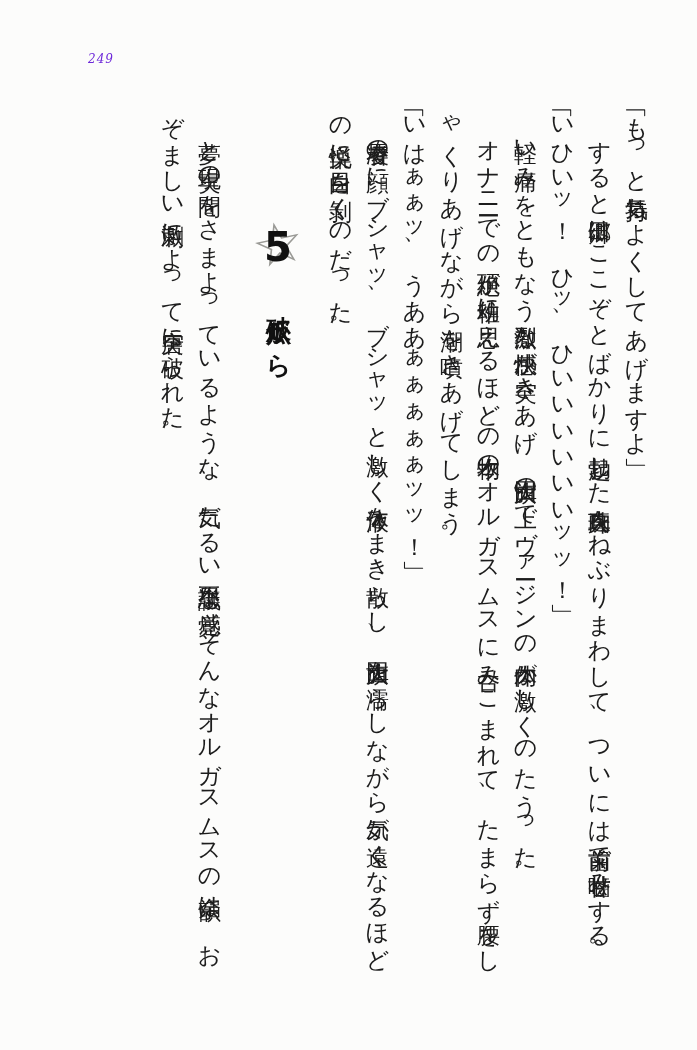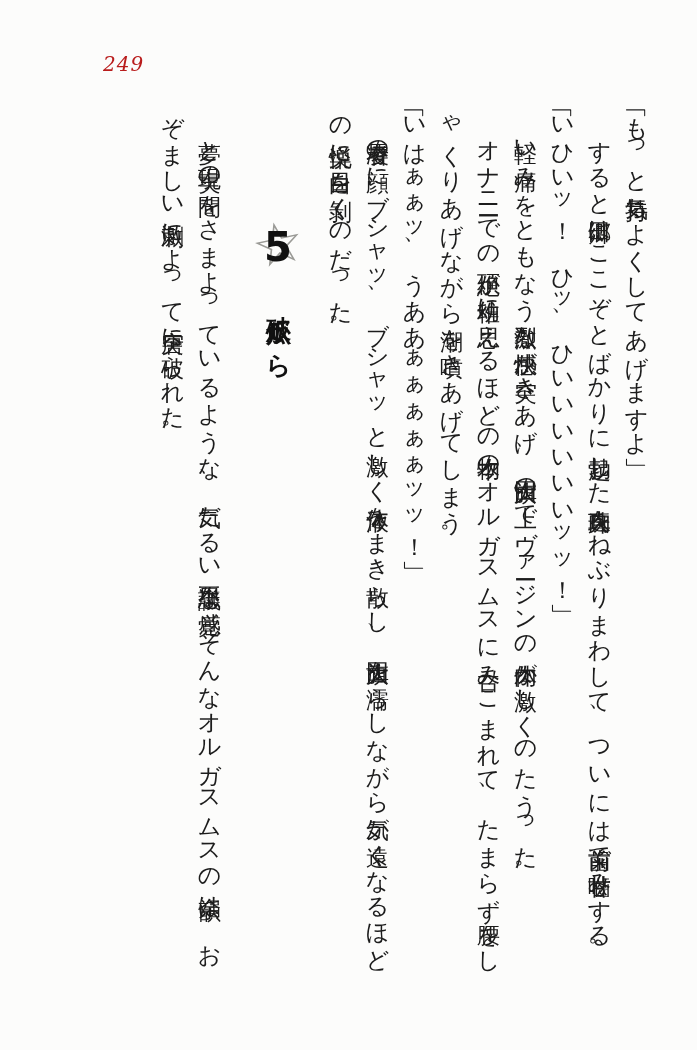--- a/index.html
+++ b/index.html
@@ -12,24 +12,24 @@
     width: 697px;
     height: 1050px;
     background: #fcfcfb;
     overflow: hidden;
     font-family: "DejaVu Serif", "Liberation Serif", serif;
     color: #1c1c1c;
   }
   .page-number {
     position: absolute;
     top: 52px;
-    left: 103px;
-    font-size: 20px;
+    left: 88px;
+    font-size: 12px;
     font-style: italic;
-    color: #b91c1c;
+    color: #6d28d9;
     letter-spacing: 1px;
   }
   .text-flow {
     position: absolute;
     top: 102px;
     right: 42px;
     height: 878px;
     writing-mode: vertical-rl;
     text-orientation: mixed;
     font-size: 23px;

